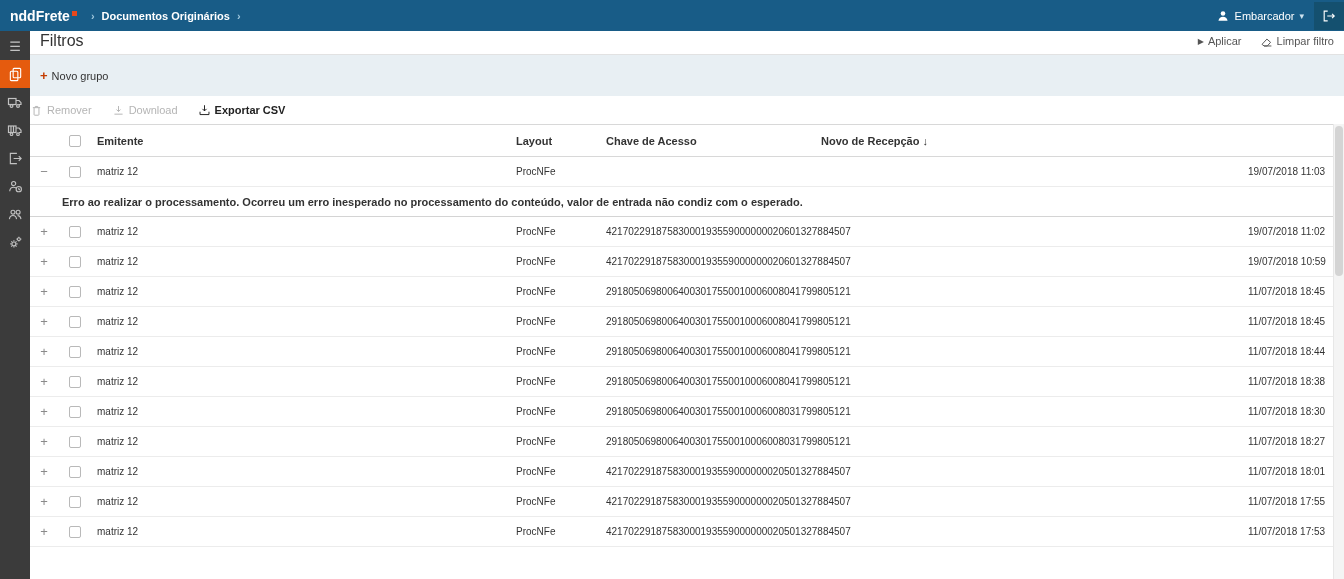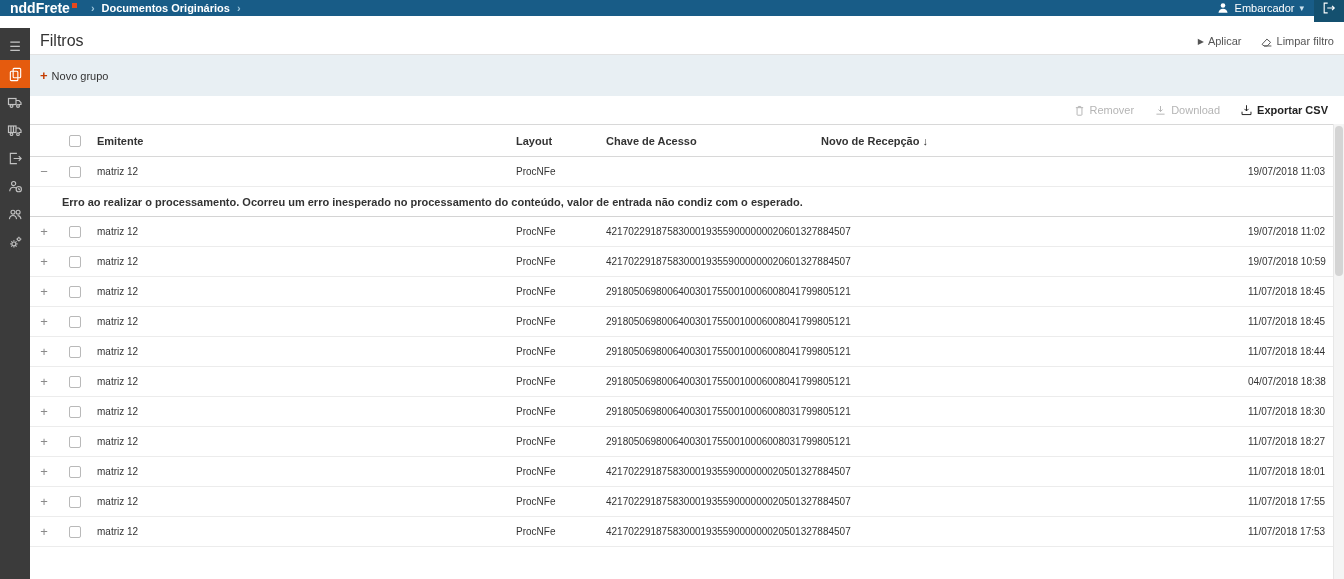--- a/index.html
+++ b/index.html
@@ -4,21 +4,21 @@
 <style>
   * { box-sizing: border-box; }
   html,body { margin:0; padding:0; }
   body {
     width:1344px; height:579px; overflow:hidden; position:relative;
     font-family:"Liberation Sans", sans-serif; font-size:11px; color:#333; background:#fff;
   }
   svg { display:block; }
 
   
-  .topbar { position:absolute; top:0; left:0; width:1344px; height:16px; background:#185c87;
+  .topbar { position:absolute; top:0; left:0; width:1344px; height:31px; background:#185c87;
             display:flex; align-items:center; color:#fff; z-index:5; }
   .brand { display:flex; align-items:flex-start; padding:0 8px 0 10px; font-size:14px; font-weight:bold; }
   .brand-sq { width:5px; height:5px; background:#e8481c; margin:3px 0 0 2px; }
   .breadcrumb { display:flex; align-items:center; gap:7px; font-weight:bold; font-size:11px; margin-left:6px; }
   .crumb-sep { color:#9ec7dd; font-size:11px; }
   .topbar-right { margin-left:auto; display:flex; align-items:center; height:100%; }
   .user-chip { display:flex; align-items:center; gap:5px; padding:0 10px; cursor:pointer; }
   .caret { font-size:9px; color:#cfe3ef; }
   .top-icon-btn { width:30px; height:28px; background:#14506f; display:flex; align-items:center; justify-content:center; cursor:pointer; }
 
@@ -37,21 +37,21 @@
   .filter-bar { height:27px; border-bottom:1px solid #e2e2e2; display:flex; align-items:center; padding:0 10px; flex:0 0 auto; }
   .filter-title { font-size:16px; color:#333; }
   .filter-actions { margin-left:auto; display:flex; align-items:center; gap:18px; color:#555; }
   .action { display:flex; align-items:center; gap:4px; cursor:pointer; }
   .play-glyph { font-size:8px; color:#555; }
 
   .group-band { height:41px; background:#e8eff3; display:flex; align-items:center; padding:0 10px; flex:0 0 auto; }
   .new-group { display:flex; align-items:center; gap:4px; cursor:pointer; color:#333; }
   .plus { color:#c43c00; font-weight:bold; font-size:13px; line-height:1; }
 
-  .toolbar { height:28px; display:flex; align-items:center; justify-content:flex-end; gap:20px; padding-right:16px; flex:0 0 auto; }
+  .toolbar { height:28px; display:flex; align-items:center; justify-content:flex-start; gap:20px; padding-right:16px; flex:0 0 auto; }
   .tool { display:flex; align-items:center; gap:4px; cursor:pointer; }
   .tool.disabled { color:#b5b5b5; }
   .tool.disabled svg { stroke:#b5b5b5; }
   .tool.primary { color:#222; font-weight:bold; }
   .tool.primary svg { stroke:#222; }
   .tool svg { fill:none; stroke-width:1.2; }
 
   .thead { height:33px; display:flex; align-items:center; border-top:1px solid #d8d8d8; border-bottom:1px solid #d8d8d8;
            font-weight:bold; font-size:11px; flex:0 0 auto; }
   .cell { padding-left:5px; white-space:nowrap; overflow:visible; }
@@ -300,21 +300,21 @@
   </div>
       <div class="row">
     <div class="cell col-expand">+</div>
     <div class="cell col-check">
       <div class="checkbox"></div>
     </div>
     <div class="cell col-emitente">matriz 12</div>
     <div class="cell col-layout">ProcNFe</div>
     <div class="cell col-chave">29180506980064003017550010006008041799805121</div>
     <div class="cell col-ident"></div>
-    <div class="cell col-data">04/07/2018 18:38</div>
+    <div class="cell col-data">11/07/2018 18:38</div>
   </div>
       <div class="row">
     <div class="cell col-expand">+</div>
     <div class="cell col-check">
       <div class="checkbox"></div>
     </div>
     <div class="cell col-emitente">matriz 12</div>
     <div class="cell col-layout">ProcNFe</div>
     <div class="cell col-chave">29180506980064003017550010006008031799805121</div>
     <div class="cell col-ident"></div>

